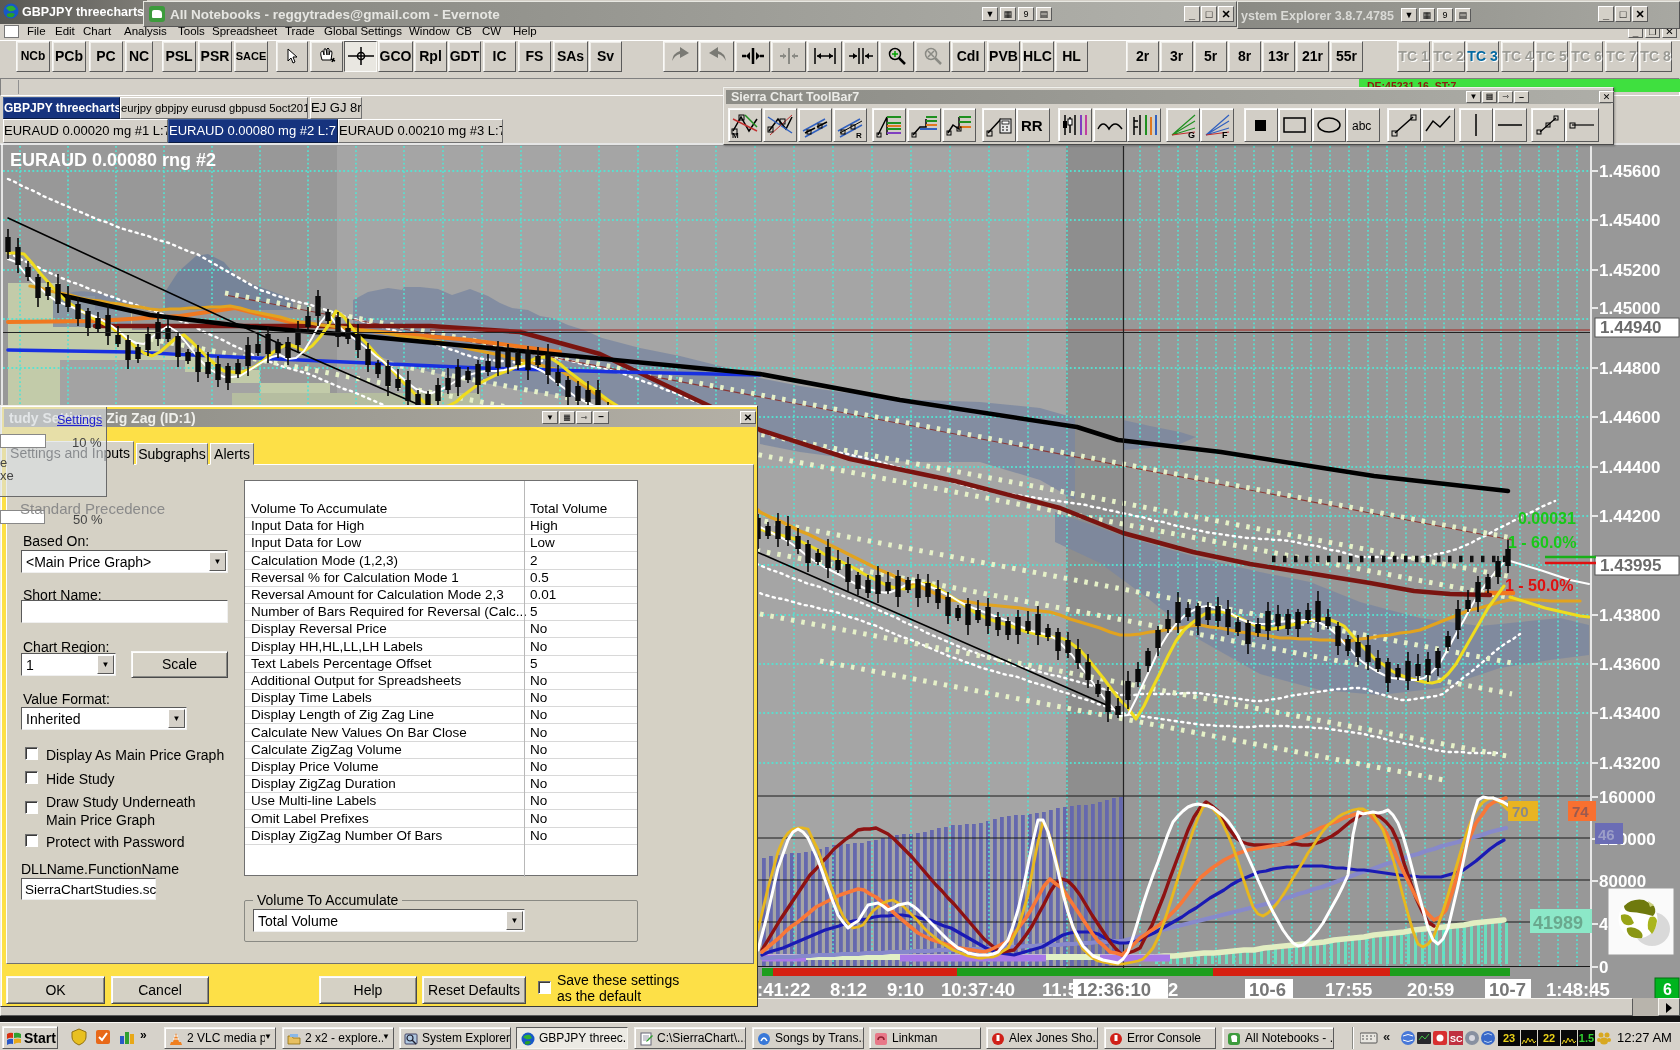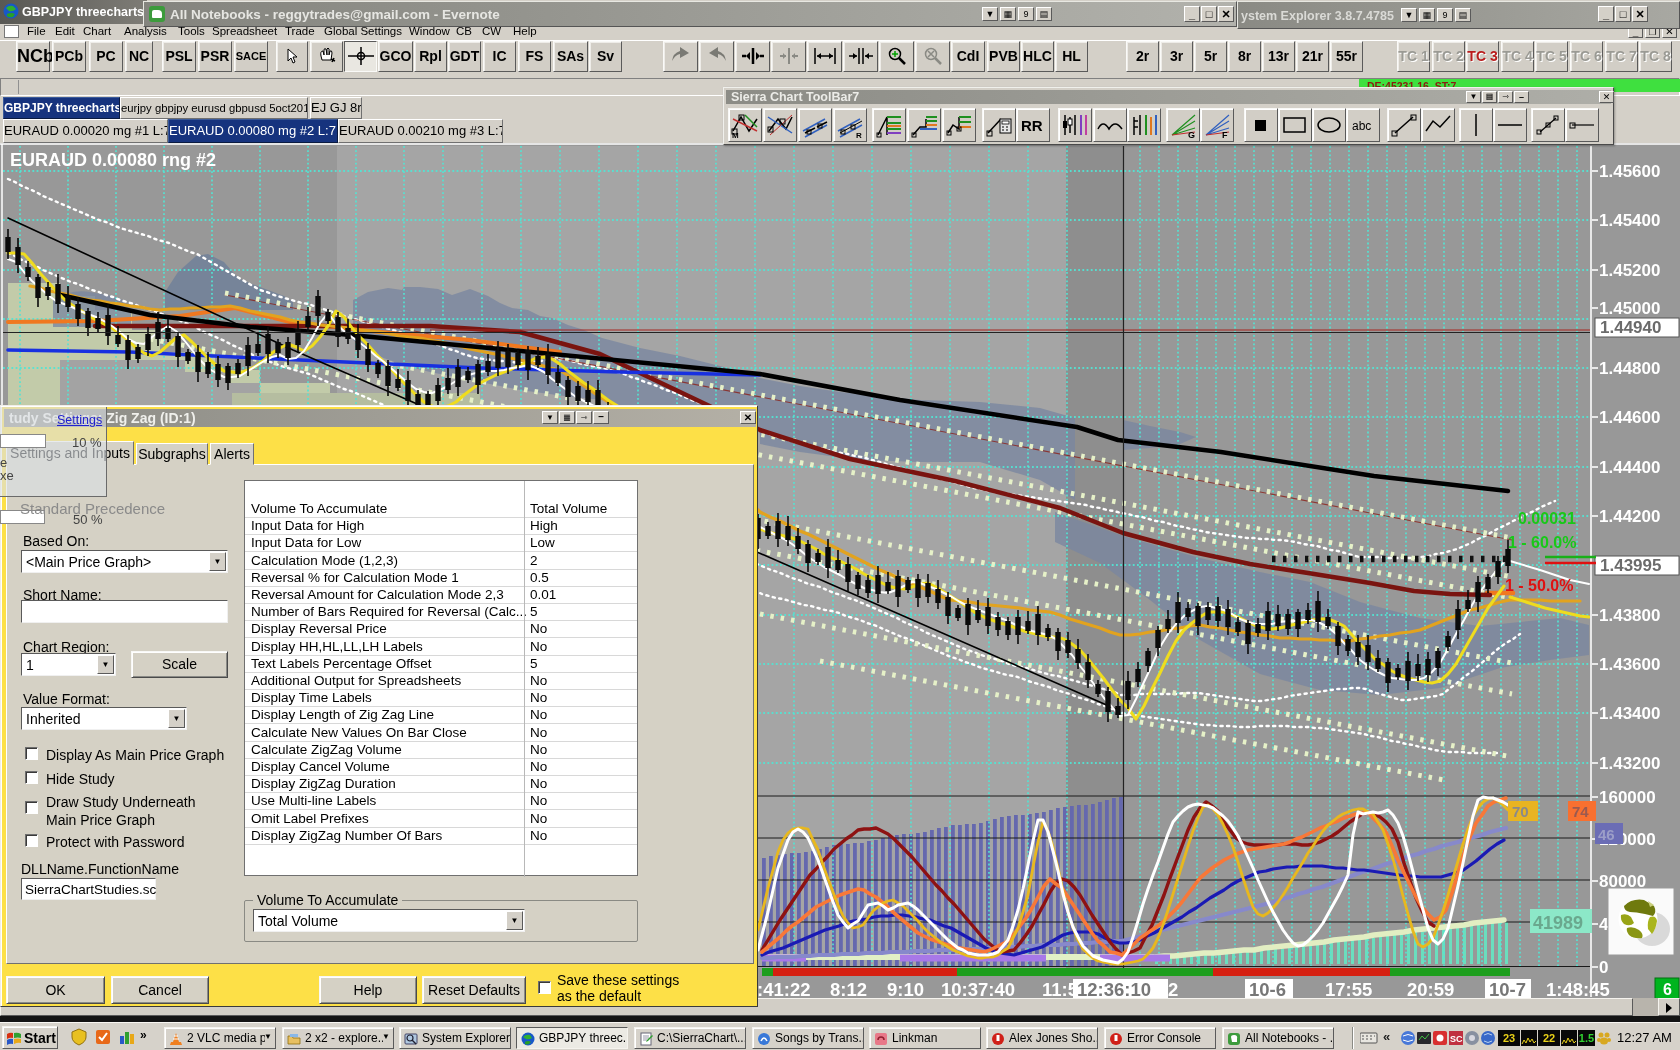--- a/index.html
+++ b/index.html
@@ -62,21 +62,21 @@
     <span class="abs" style="left:324px;top:1px;font-size:11.5px;color:#000">Global Settings</span>
     <span class="abs" style="left:409px;top:1px;font-size:11.5px;color:#000">Window</span>
     <span class="abs" style="left:456px;top:1px;font-size:11.5px;color:#000">CB</span>
     <span class="abs" style="left:482px;top:1px;font-size:11.5px;color:#000">CW</span>
     <span class="abs" style="left:513px;top:1px;font-size:11.5px;color:#000">Help</span>
     <div class="mini" style="left:1628px;top:1px;width:15px;height:13px;font-weight:bold;font-size:10px;line-height:11px">_</div>
     <div class="mini" style="left:1645px;top:1px;width:15px;height:13px;font-size:9px;line-height:12px">❐</div>
     <div class="mini" style="left:1662px;top:1px;width:15px;height:13px;font-size:10px;line-height:12px">✕</div>
   </div>
 <div class="abs" style="left:0;top:40px;width:1680px;height:38px;background:#D4D0C8;border-top:1px solid #FFF"></div>
-<div class="tbtn" style="left:16px;width:34px;font-size:18px">NCb</div>
+<div class="tbtn" style="left:16px;width:34px;font-size:12px">NCb</div>
 <div class="tbtn" style="left:52px;width:34px;font-size:14px">PCb</div>
 <div class="tbtn" style="left:89px;width:34px;font-size:14px">PC</div>
 <div class="tbtn" style="left:125px;width:28px;font-size:14px">NC</div>
 <div class="tbtn" style="left:162px;width:34px;font-size:14px">PSL</div>
 <div class="tbtn" style="left:198px;width:34px;font-size:14px">PSR</div>
 <div class="tbtn" style="left:234px;width:34px;font-size:11px">SACE</div>
 <div class="tbtn" style="left:276px;width:32px"><svg width="14" height="16" style="margin-top:6px">
       <path d="M3 1 L3 13 L6 10 L8 15 L10 14 L8 9 L12 9 Z" fill="#FFF" stroke="#000" stroke-width="1"></path>
     </svg></div>
 <div class="tbtn" style="left:310px;width:33px"><svg width="22" height="18" style="margin-top:5px">
@@ -133,21 +133,21 @@
 <div class="tbtn" style="left:1055px;width:33px">HL</div>
 <div class="tbtn" style="left:1126px;width:33px">2r</div>
 <div class="tbtn" style="left:1160px;width:33px">3r</div>
 <div class="tbtn" style="left:1194px;width:33px">5r</div>
 <div class="tbtn" style="left:1228px;width:33px">8r</div>
 <div class="tbtn" style="left:1262px;width:33px">13r</div>
 <div class="tbtn" style="left:1296px;width:33px">21r</div>
 <div class="tbtn" style="left:1330px;width:33px">55r</div>
 <div class="tbtn" style="left:1397px;width:33px;color:#9A9A94;text-shadow:1px 1px 0 #FFF">TC 1</div>
 <div class="tbtn" style="left:1432px;width:33px;color:#9A9A94;text-shadow:1px 1px 0 #FFF">TC 2</div>
-<div class="tbtn" style="left:1466px;width:33px;color:#b91c1c;text-shadow:1px 1px 0 #FFF">TC 3</div>
+<div class="tbtn" style="left:1466px;width:33px;color:#0369a1;text-shadow:1px 1px 0 #FFF">TC 3</div>
 <div class="tbtn" style="left:1501px;width:33px;color:#9A9A94;text-shadow:1px 1px 0 #FFF">TC 4</div>
 <div class="tbtn" style="left:1535px;width:33px;color:#9A9A94;text-shadow:1px 1px 0 #FFF">TC 5</div>
 <div class="tbtn" style="left:1570px;width:33px;color:#9A9A94;text-shadow:1px 1px 0 #FFF">TC 6</div>
 <div class="tbtn" style="left:1605px;width:33px;color:#9A9A94;text-shadow:1px 1px 0 #FFF">TC 7</div>
 <div class="tbtn" style="left:1639px;width:33px;color:#9A9A94;text-shadow:1px 1px 0 #FFF">TC 8</div>
 <div class="abs" style="left:0;top:78px;width:1680px;height:18px;background:#D4D0C8;border:1px solid;border-color:#808080 #FFF #FFF #808080">
     <div class="abs" style="left:2px;top:1px;width:16px;height:14px;border-right:1px solid #909090"></div>
     <div class="abs" style="left:1358px;top:0;width:322px;height:13px;background:#3FE03F">
       <span class="abs" style="left:8px;top:1px;font-size:10.5px;font-weight:bold;color:#8B1A10">DE:45231.16&nbsp; ST:7</span>
     </div>
@@ -644,21 +644,21 @@
       </div>
       <div class="abs" style="left:0;top:244px;width:392px;height:17px;border-bottom:1px solid #D8D8D8;font-size:13.5px;color:#000;white-space:nowrap;overflow:hidden">
         <span style="position:absolute;left:6px;top:0">Calculate New Values On Bar Close</span>
         <span style="position:absolute;left:285px;top:0">No</span>
       </div>
       <div class="abs" style="left:0;top:261px;width:392px;height:17px;border-bottom:1px solid #D8D8D8;font-size:13.5px;color:#000;white-space:nowrap;overflow:hidden">
         <span style="position:absolute;left:6px;top:0">Calculate ZigZag Volume</span>
         <span style="position:absolute;left:285px;top:0">No</span>
       </div>
       <div class="abs" style="left:0;top:278px;width:392px;height:17px;border-bottom:1px solid #D8D8D8;font-size:13.5px;color:#000;white-space:nowrap;overflow:hidden">
-        <span style="position:absolute;left:6px;top:0">Display Cancel Volume</span>
+        <span style="position:absolute;left:6px;top:0">Display Price Volume</span>
         <span style="position:absolute;left:285px;top:0">No</span>
       </div>
       <div class="abs" style="left:0;top:295px;width:392px;height:17px;border-bottom:1px solid #D8D8D8;font-size:13.5px;color:#000;white-space:nowrap;overflow:hidden">
         <span style="position:absolute;left:6px;top:0">Display ZigZag Duration</span>
         <span style="position:absolute;left:285px;top:0">No</span>
       </div>
       <div class="abs" style="left:0;top:312px;width:392px;height:17px;border-bottom:1px solid #D8D8D8;font-size:13.5px;color:#000;white-space:nowrap;overflow:hidden">
         <span style="position:absolute;left:6px;top:0">Use Multi-line Labels</span>
         <span style="position:absolute;left:285px;top:0">No</span>
       </div>

